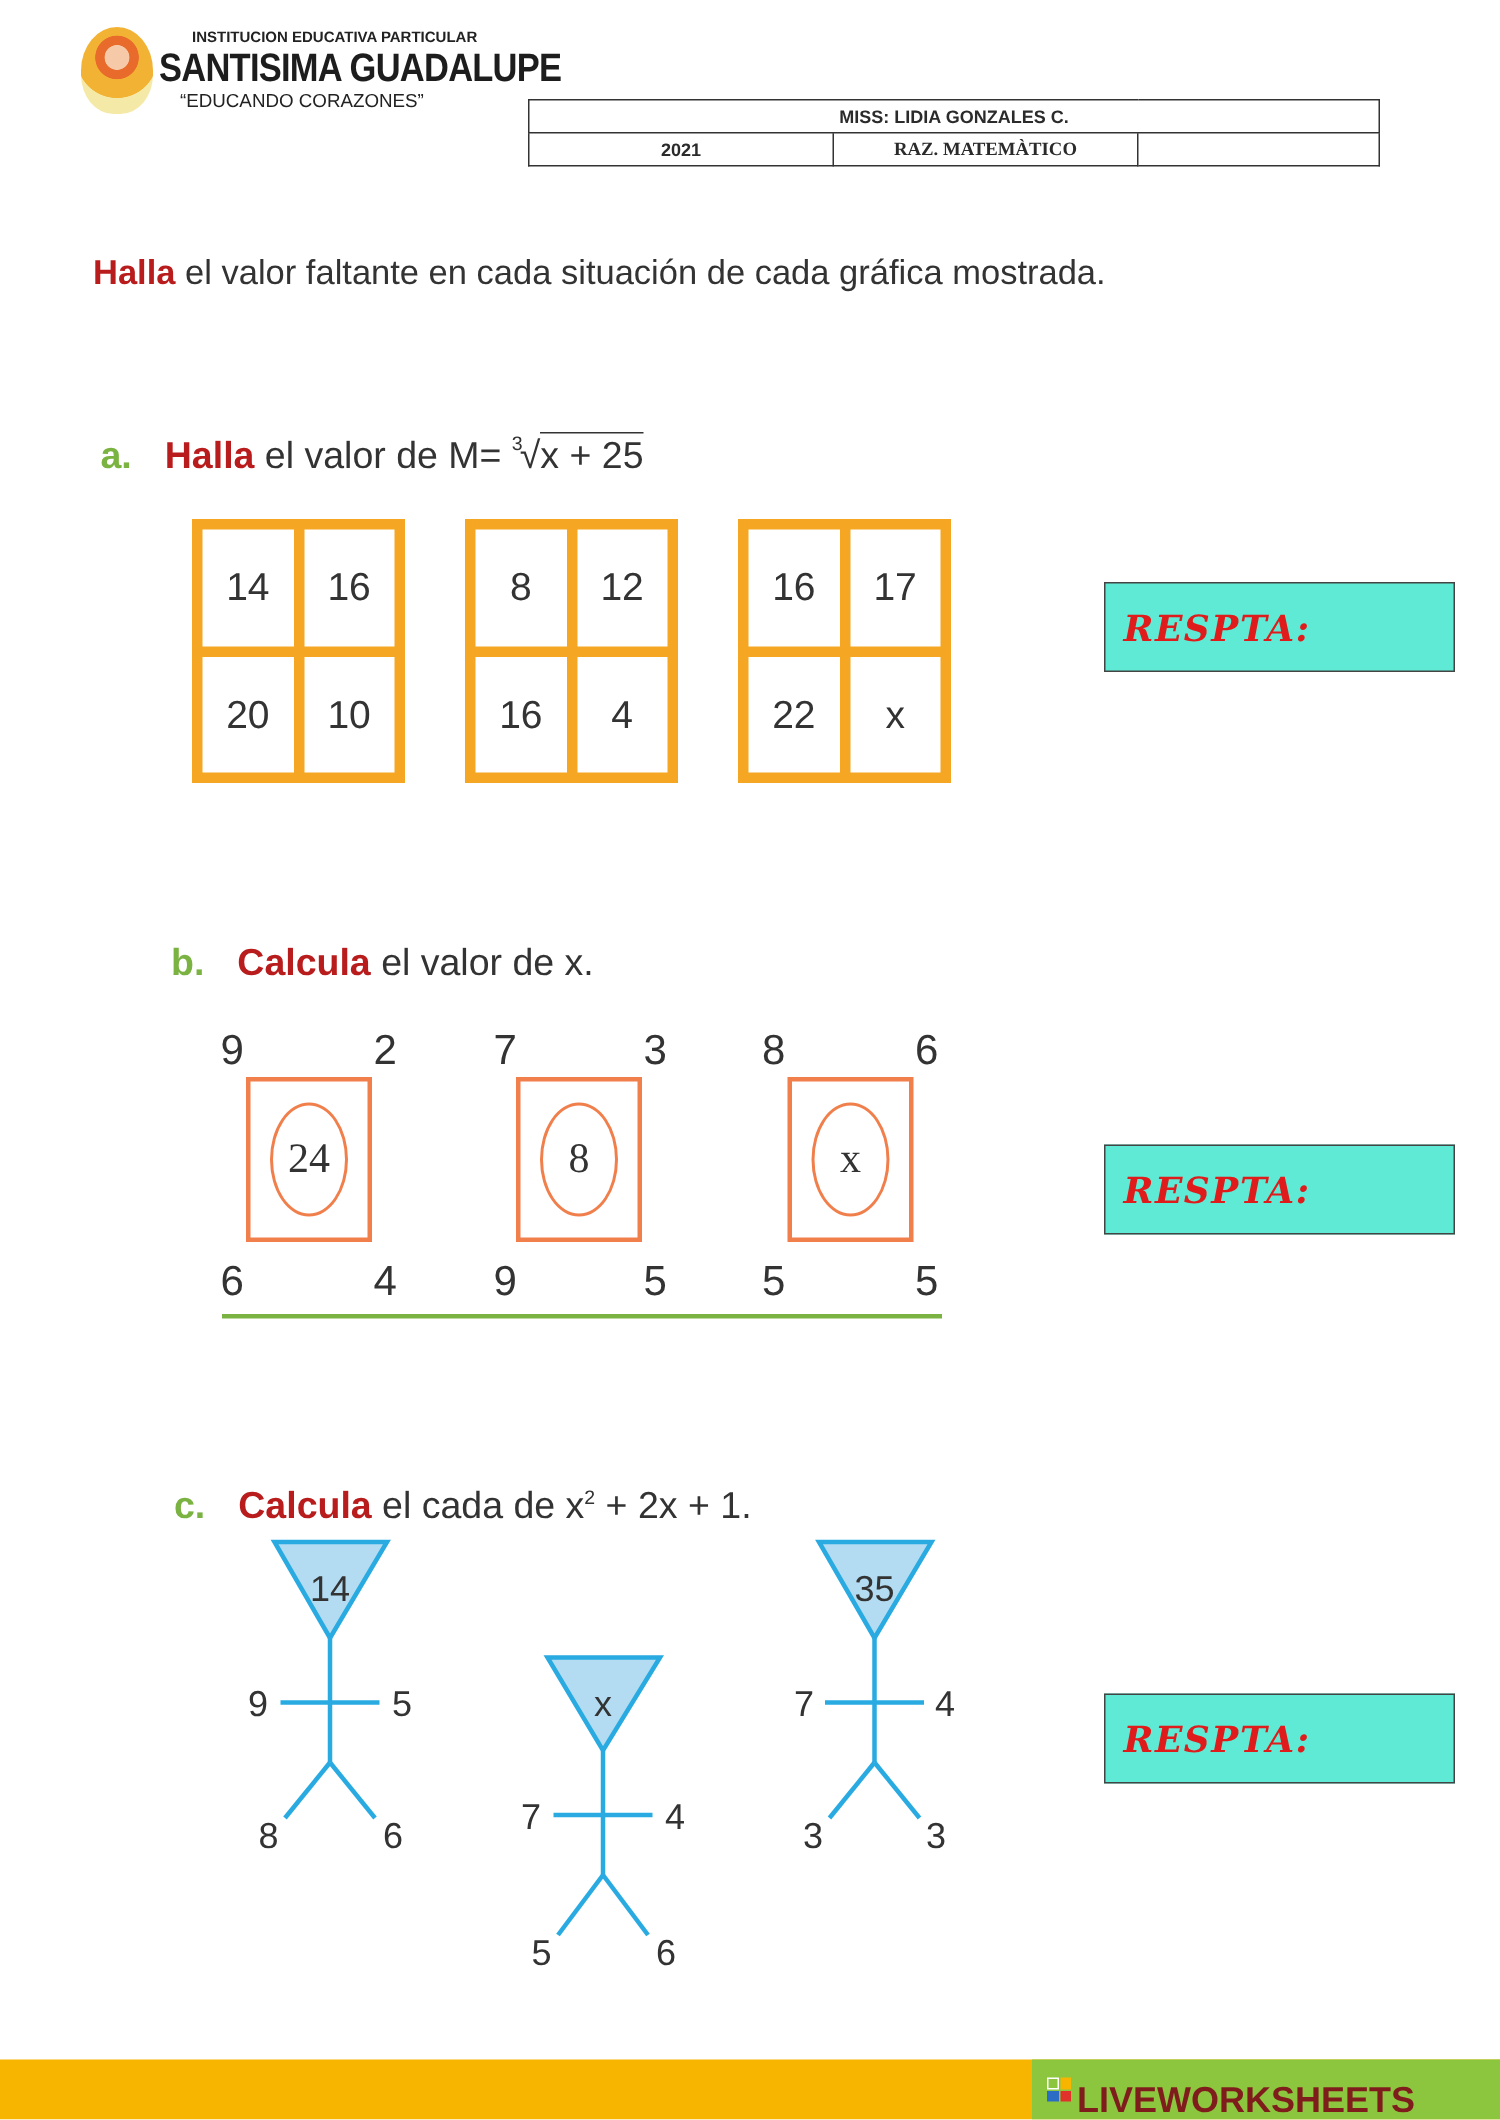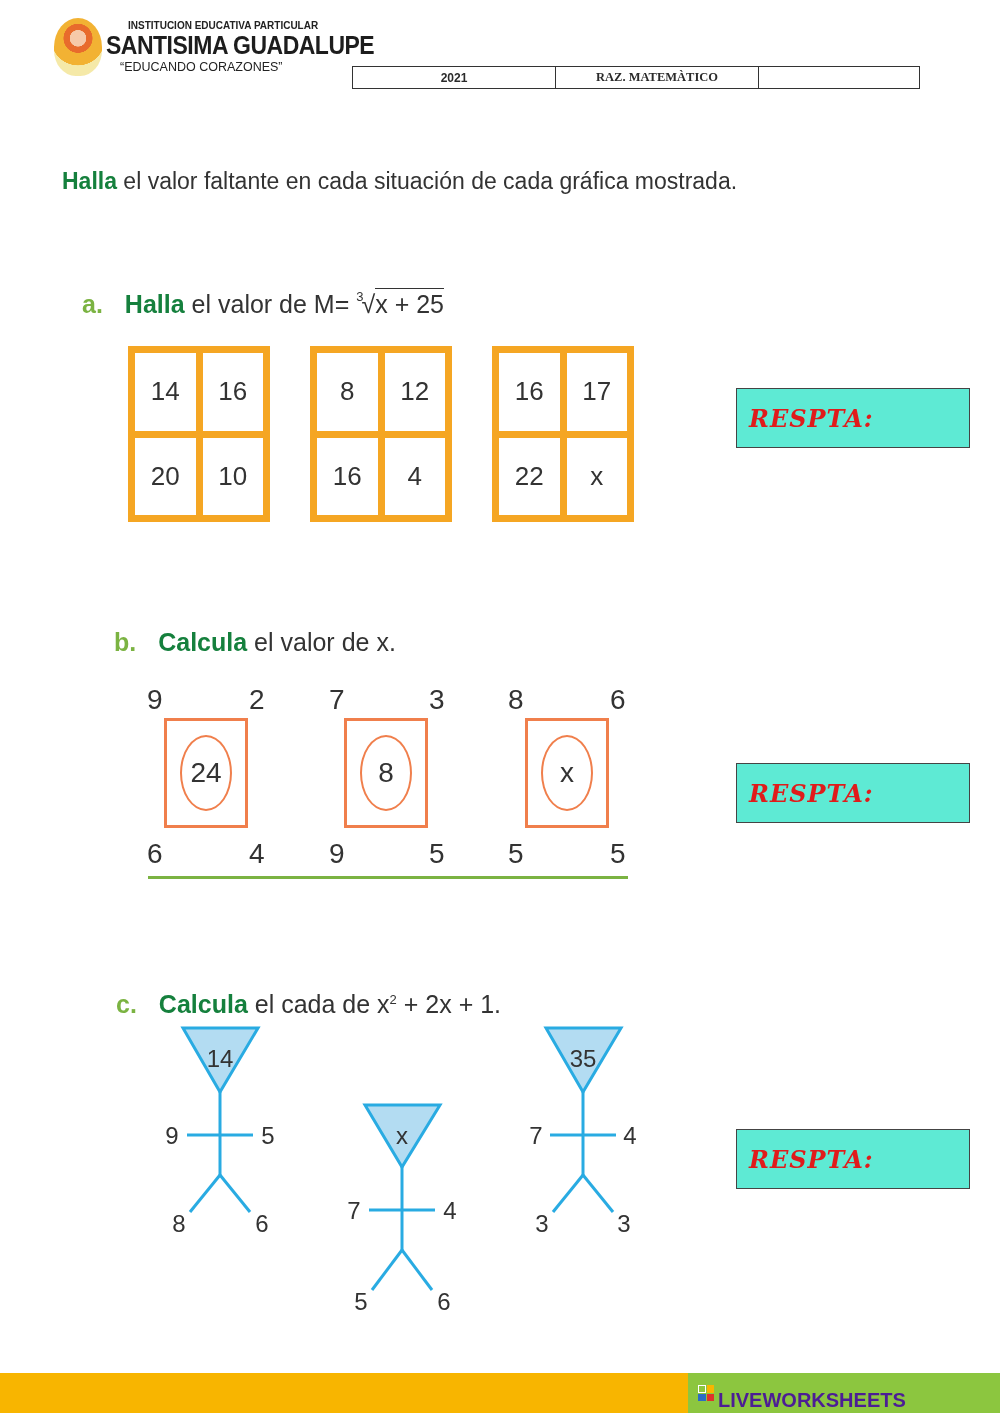--- a/index.html
+++ b/index.html
@@ -8,68 +8,71 @@
   
   .logo { left: 54px; top: 18px; width: 48px; height: 58px; border-radius: 50% 50% 45% 45%; background: radial-gradient(circle at 50% 35%, #f6c9a8 0 18%, #e86b2c 19% 32%, #f2b233 33% 60%, #f5e9a8 61%); }
   .school-top { left: 128px; top: 20px; font-size: 10px; font-weight: bold; color: #222; letter-spacing: 0; }
   .school-name { left: 106px; top: 30px; font-size: 23px; font-weight: bold; color: #1d1d1d; letter-spacing: -0.5px; transform: scaleY(1.15); transform-origin: top left; }
   .school-motto { left: 120px; top: 60px; font-size: 12.5px; color: #222; text-align: right; }
   table.info { position: absolute; left: 352px; top: 66px; width: 568px; border-collapse: collapse; font-size: 12px; }
   table.info td { border: 1px solid #333; height: 21px; text-align: center; font-weight: bold; padding: 0; }
   table.info td.serif { font-family: "Liberation Serif", serif; font-size: 12.5px; }
   
   .instruction { left: 62px; top: 168px; font-size: 23px; color: #333; }
-  .instruction b, .qtitle b { color: #15803d; }
+  .instruction b, .qtitle b { color: #b91c1c; }
   .qtitle { font-size: 25px; color: #333; }
   .qletter { color: #7bb342; font-weight: bold; margin-right: 22px; }
   .sup3 { font-size: 13px; position: relative; top: -12px; margin-right: -2px; }
   .sqrt { border-top: 1.5px solid #333; padding-top: 1px; }
   
   .grid { position: absolute; width: 142px; height: 176px; background: #f5a623; display: grid; grid-template-columns: 1fr 1fr; grid-template-rows: 1fr 1fr; gap: 7px; padding: 7px; box-sizing: border-box; }
   .grid .cell { background: #fff; display: flex; align-items: center; justify-content: center; font-size: 26px; color: #333; }
   
   .answer { position: absolute; left: 736px; width: 234px; height: 60px; background: #5eead4; border: 1px solid #444; box-sizing: border-box; display: flex; align-items: center; padding-left: 12px; }
   .answer span.lbl { color: #e01b1b; font-family: "DejaVu Serif", serif; font-weight: bold; font-style: italic; font-size: 24px; letter-spacing: 1px; }
   .answer input { border: none; background: transparent; outline: none; width: 90px; font-size: 20px; margin-left: 6px; }
   
   .bnum { position: absolute; font-size: 28px; color: #333; }
-  .bbox { position: absolute; width: 84px; height: 110px; border: 3px solid #f07f4c; box-sizing: border-box; }
+  .bbox { position: absolute; width: 84px; height: 110px; border: 3px solid #f07f4c; box-sizing: border-box; font-family: Liberation Serif, serif; }
   .bcircle { position: absolute; left: 13px; top: 14px; width: 52px; height: 76px; border: 2.5px solid #f07f4c; border-radius: 50%; box-sizing: border-box; display: flex; align-items: center; justify-content: center; font-size: 28px; color: #333; }
   .greenline { left: 148px; top: 876px; width: 480px; height: 3px; background: #7bb342; }
   
   svg.figs { position: absolute; left: 150px; top: 1020px; }
   .footer-bar { left: 0; top: 1373px; width: 1000px; height: 40px; background: #f8b500; }
   .footer-logo { left: 688px; top: 1373px; width: 312px; height: 40px; background: #8cc63f; display: flex; align-items: center; padding-left: 10px; box-sizing: border-box; }
   .footer-logo .mini { width: 16px; height: 16px; display: grid; grid-template-columns: 1fr 1fr; grid-template-rows: 1fr 1fr; gap: 1px; margin-right: 4px; }
   .footer-logo .mini i { display: block; }
-  .footer-logo span { font-size: 20px; font-weight: bold; color: #4c1d95; letter-spacing: 0; margin-top: 15px; }
+  .footer-logo span { font-size: 24px; font-weight: bold; color: #7f1d1d; letter-spacing: 0; margin-top: 15px; }
 </style>
 </head>
 <body>
 
 <div class="abs logo"></div>
 <div class="abs school-top">INSTITUCION EDUCATIVA PARTICULAR</div>
 <div class="abs school-name">SANTISIMA GUADALUPE</div>
 <div class="abs school-motto">“EDUCANDO CORAZONES”</div>
 
 <table class="info">
   <tbody>
+      <tr>
+        <td colspan="3">MISS: LIDIA GONZALES C.</td>
+      </tr>
   <tr>
     <td style="width:202px">2021</td>
     <td class="serif" style="width:202px">RAZ. MATEMÀTICO</td>
     <td></td>
   </tr>
 </tbody>
   </table>
 
 <div class="abs instruction">
   <b>Halla</b><span> el valor faltante en cada situación de cada gráfica mostrada.</span>
 </div>
 
-<div class="abs qtitle" style="left:82px; top:290px;">
+<div class="abs qtitle" style="left:67px; top:290px;">
   <span class="qletter">a.</span><b>Halla</b><span> el valor de M= </span><span class="sup3">3</span><span>√</span><span class="sqrt">x + 25</span>
 </div>
 
 <div class="grid" style="left:128px; top:346px;">
   <div class="cell">14</div>
   <div class="cell">16</div>
   <div class="cell">20</div>
   <div class="cell">10</div>
 </div>
 <div class="grid" style="left:310px; top:346px;">

